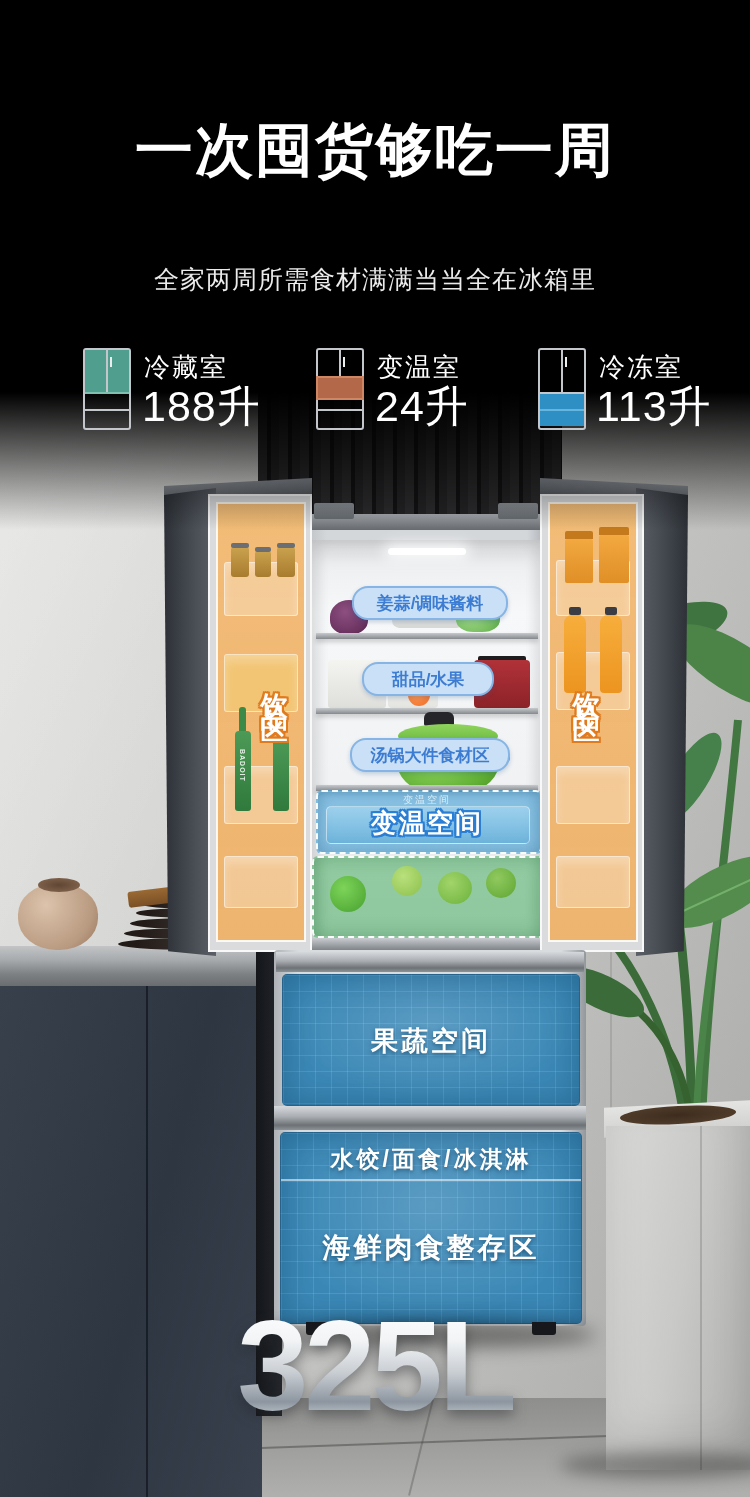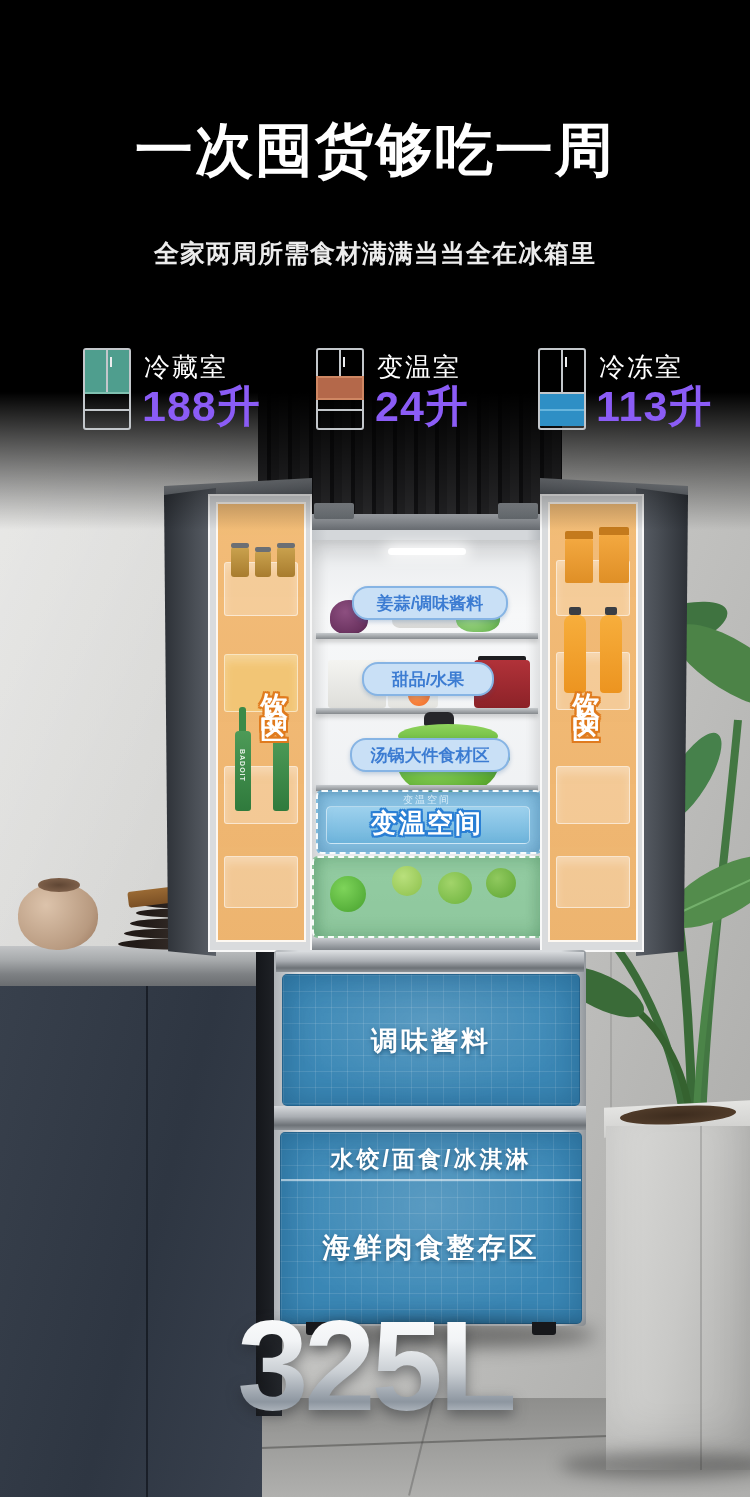--- a/index.html
+++ b/index.html
@@ -157,30 +157,30 @@
     font-weight:900;letter-spacing:-4px;
     background:linear-gradient(180deg,#ffffff 0%,#f2f4f6 30%,#c9ced3 55%,#8d96a0 78%,#e9ecef 100%);
     -webkit-background-clip:text;background-clip:text;color:transparent;
     filter:drop-shadow(0 5px 7px rgba(35,38,42,.5));}
 
   
   .title{left:0;width:100%;text-align:center;color:#fff;font-weight:900;letter-spacing:2px;}
   .t1{top:38px;font-size:57px;}
   .t2{top:112px;font-size:58px;}
   .desc{left:0;width:100%;text-align:center;color:#ececec;font-size:25px;letter-spacing:1px;}
-  .d1{top:204px;} .d2{top:237px;font-weight:bold;}
+  .d1{top:204px;} .d2{top:263px;}
 
   
   .spec-icon{width:44px;height:78px;border:2px solid #c3c7cb;border-radius:3px;position:absolute;top:348px;}
   .si-doors{position:absolute;left:0;top:0;width:100%;height:42px;border-bottom:2px solid #c3c7cb;}
   .si-div{position:absolute;left:50%;top:0;width:2px;height:42px;background:#c3c7cb;margin-left:-1px;}
   .si-handle{position:absolute;top:7px;width:2px;height:10px;background:#ecedee;}
   .si-drawer{position:absolute;left:0;width:100%;height:15px;border-bottom:2px solid #c3c7cb;}
   .spec-label{position:absolute;top:350px;color:#fff;font-size:26px;letter-spacing:2px;}
-  .spec-value{position:absolute;top:378px;color:#8b5cf6;font-size:43px;font-weight:700;letter-spacing:1px;}
+  .spec-value{position:absolute;top:378px;color:#ffffff;font-size:43px;font-weight:400;letter-spacing:1px;}
 </style>
 </head>
 <body>
 
 <div class="canvas">
 
   <div class="abs wall"></div>
   <div class="abs wall-light"></div>
   <div class="abs wall-corner"></div>
   <div class="abs floor"></div>
@@ -310,21 +310,21 @@
         <div class="bin" style="top:262px;height:56px;"></div>
         <div class="bin" style="top:352px;height:50px;"></div>
       </div>
     </div>
     <div class="abs door-vlabel" style="left:28px;top:190px;">饮品区</div>
   </div>
 
   <div class="abs lower-body"></div>
   <div class="abs metal-bar" style="left:276px;top:952px;width:308px;height:20px;"></div>
   <div class="abs blue-panel" style="left:282px;top:974px;width:296px;height:130px;">
-    <div class="panel-label" style="position:absolute;left:0;right:0;top:48px;text-align:center;font-size:27px;">调味酱料</div>
+    <div class="panel-label" style="position:absolute;left:0;right:0;top:48px;text-align:center;font-size:27px;">果蔬空间</div>
   </div>
   <div class="abs metal-bar" style="left:274px;top:1106px;width:312px;height:24px;"></div>
   <div class="abs blue-panel" style="left:280px;top:1132px;width:300px;height:190px;">
     <div class="panel-label" style="position:absolute;left:0;right:0;top:11px;text-align:center;font-size:23px;">水饺/面食/冰淇淋</div>
     <div class="strip-divider"></div>
     <div class="panel-label" style="position:absolute;left:0;right:0;top:96px;text-align:center;font-size:28px;">海鲜肉食整存区</div>
   </div>
   <div class="abs fridge-shadow"></div>
   <div class="abs foot" style="left:306px;"></div>
   <div class="abs foot" style="left:532px;"></div>

